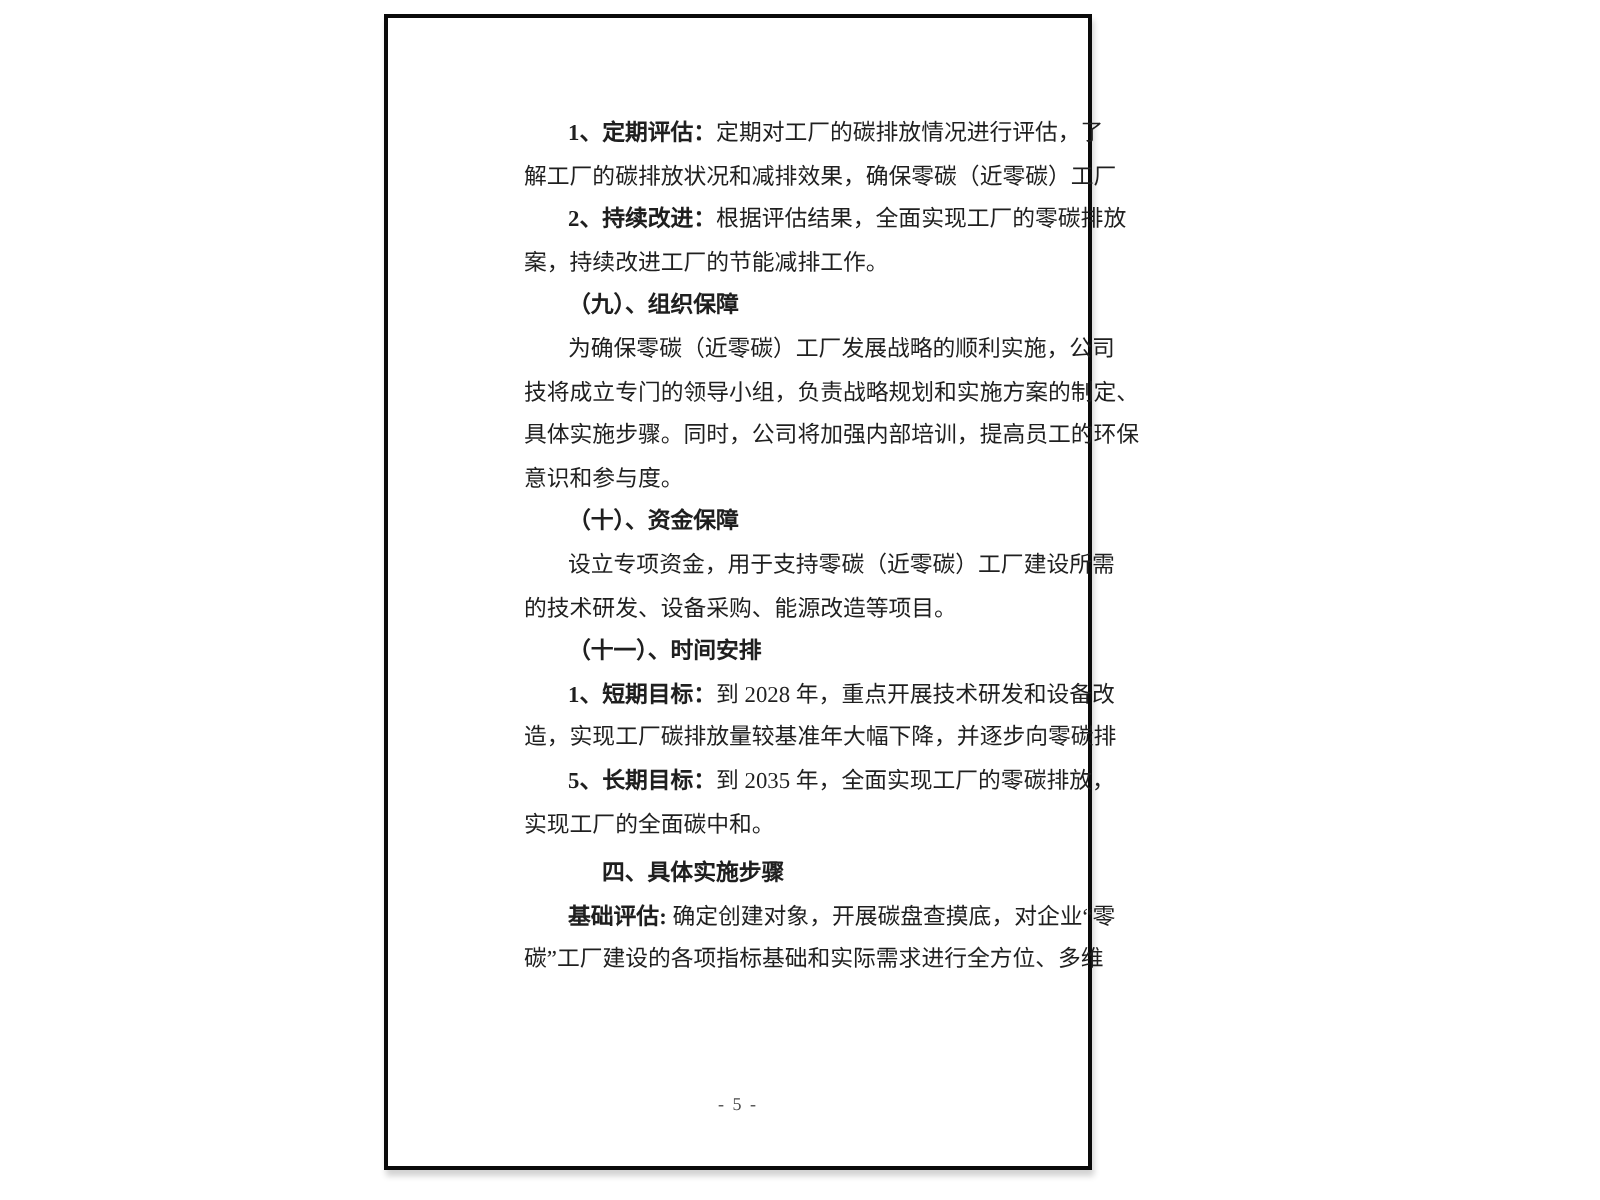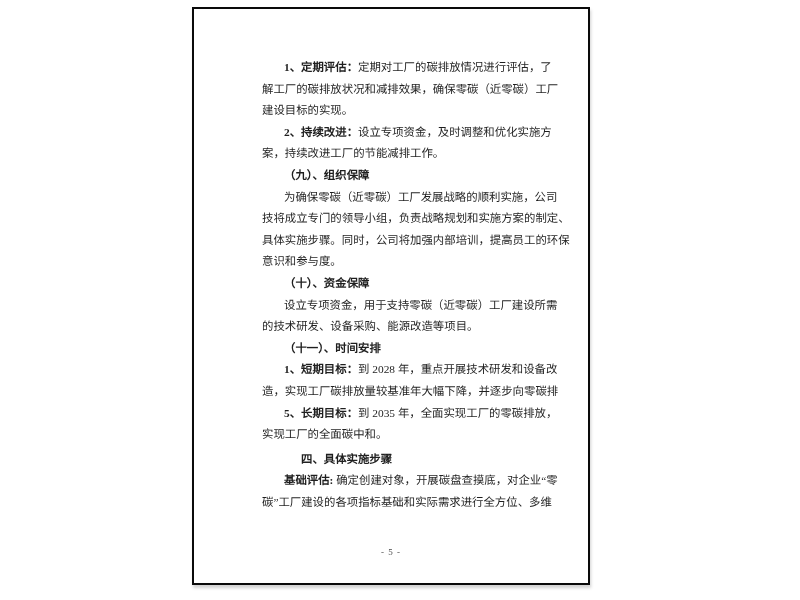--- a/index.html
+++ b/index.html
@@ -12,21 +12,21 @@
   html, body {
     width: 800px; height: 600px;
     background: var(--canvas-bg);
     font-family: "Liberation Serif", "DejaVu Serif", serif;
     overflow: hidden;
   }
   .canvas { position: relative; width: 800px; height: 600px; }
   .page {
     position: absolute;
     left: 192px; top: 7px;
-    width: 398px; height: 578px;
+    width: 354px; height: 578px;
     background: var(--page-bg);
     border: 2px solid var(--border);
     box-shadow: 1px 3px 3px rgba(0,0,0,0.18);
   }
   .content {
     position: absolute;
     left: 68px; top: 48px;
     width: 300px;
     color: var(--text);
     font-size: 11.4px;
@@ -47,22 +47,21 @@
   }
 </style>
 </head>
 <body>
 
 <div class="canvas">
   <div class="page">
     <div class="content">
         <div class="line indent"><span class="run-bold">1、定期评估：</span><span>定期对工厂的碳排放情况进行评估，了</span></div>
         <div class="line"><span>解工厂的碳排放状况和减排效果，确保零碳（近零碳）工厂</span></div>
-        <div class="line"><span>建设目标的实现。</span></div>
-        <div class="line indent"><span class="run-bold">2、持续改进：</span><span>设立专项资金，及时调整和优化实施方</span></div>
+        <div class="line indent"><span class="run-bold">2、持续改进：</span><span>根据评估结果，全面实现工厂的零碳排放</span></div>
         <div class="line"><span>案，持续改进工厂的节能减排工作。</span></div>
         <div class="line indent heading"><span class="run-bold">（九）、组织保障</span></div>
         <div class="line indent"><span>为确保零碳（近零碳）工厂发展战略的顺利实施，公司</span></div>
         <div class="line"><span>技将成立专门的领导小组，负责战略规划和实施方案的制定、</span></div>
         <div class="line"><span>具体实施步骤。同时，公司将加强内部培训，提高员工的环保</span></div>
         <div class="line"><span>意识和参与度。</span></div>
         <div class="line indent heading"><span class="run-bold">（十）、资金保障</span></div>
         <div class="line indent"><span>设立专项资金，用于支持零碳（近零碳）工厂建设所需</span></div>
         <div class="line"><span>的技术研发、设备采购、能源改造等项目。</span></div>
         <div class="line indent heading"><span class="run-bold">（十一）、时间安排</span></div>

